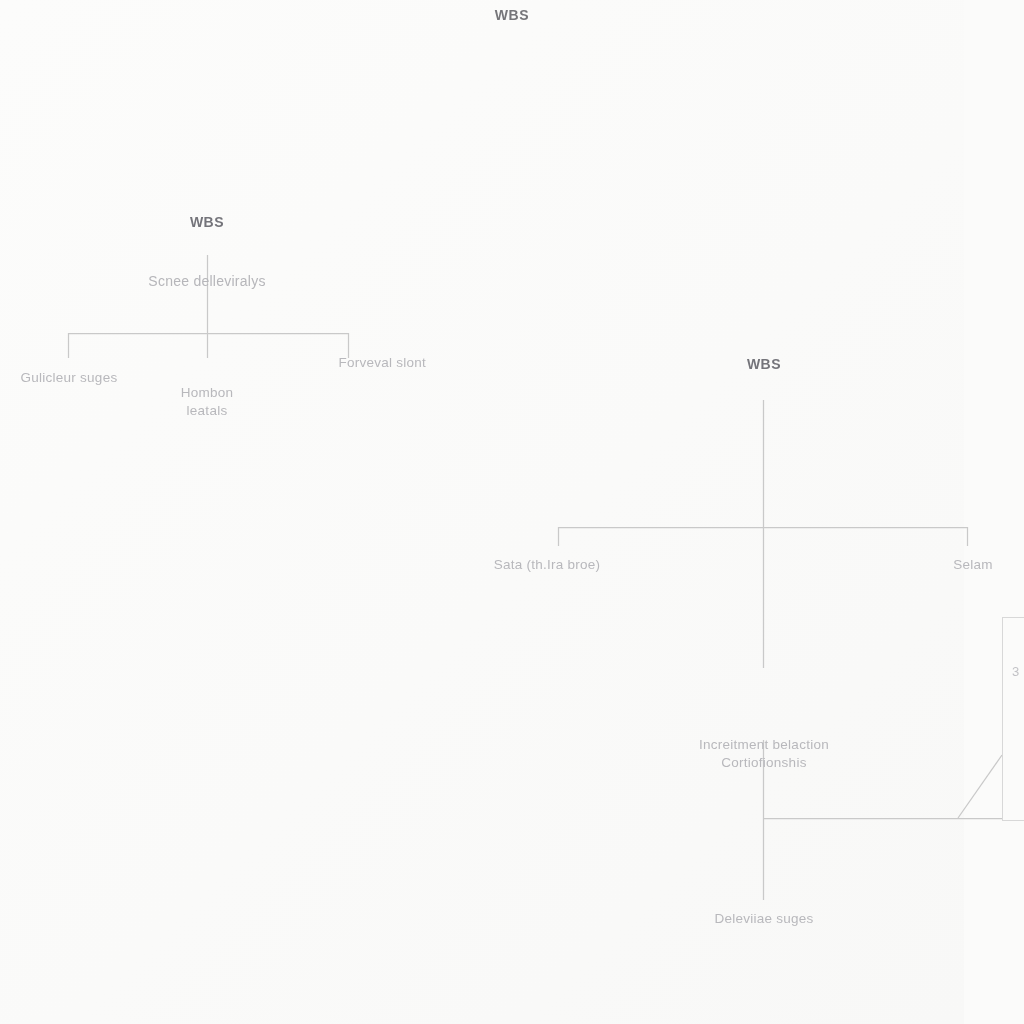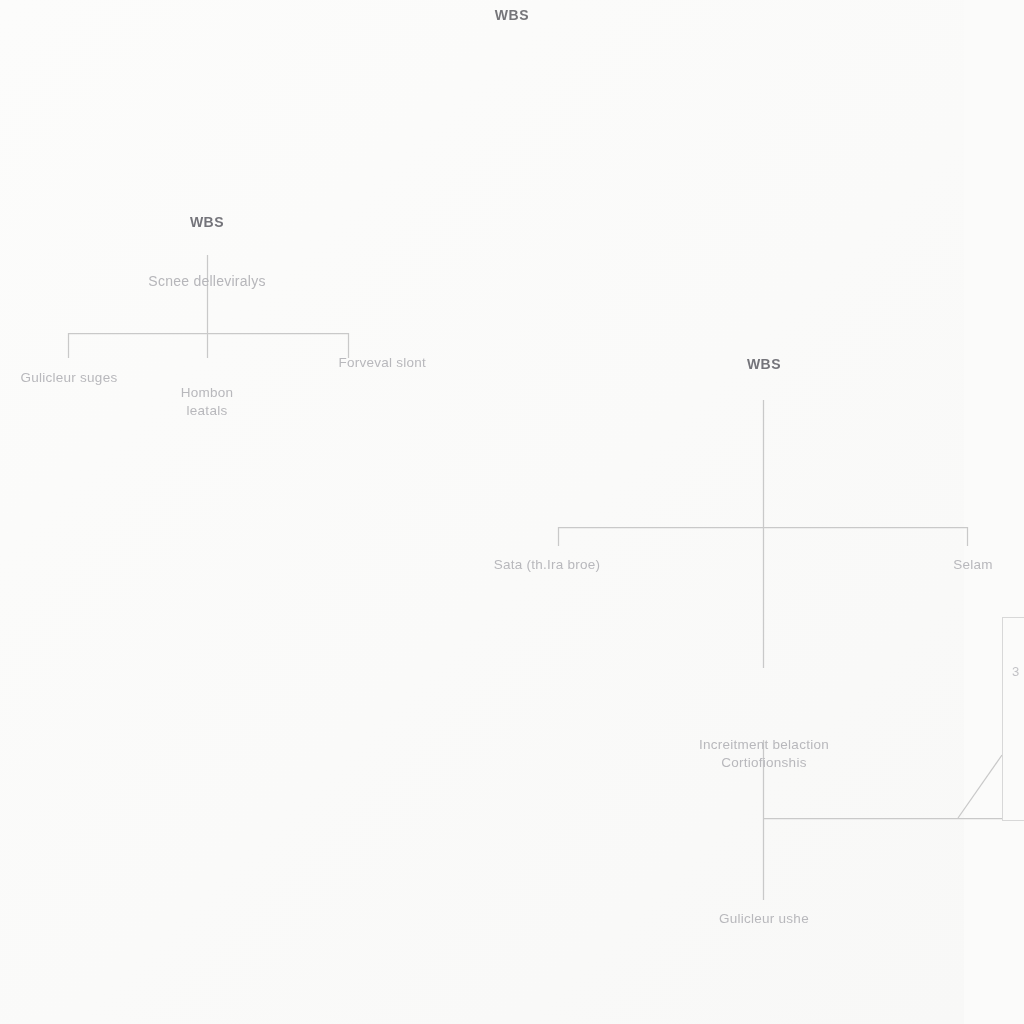--- a/index.html
+++ b/index.html
@@ -120,19 +120,19 @@
     <div class="root-title">WBS</div>
   </div>
 
   <div class="node leaf" style="left:452px; top:556px; width:190px;">Sata (th.Ira broe)</div>
 
   <div class="node leaf" style="left:908px; top:556px; width:130px;">Selam</div>
 
   <div class="node leaf" style="left:638px; top:689px; width:252px;margin-top:47px;">Increitment belaction
 Cortiofionshis</div>
 
-  <div class="node leaf" style="left:658px; top:910px; width:212px;">Gulicleur ushe</div>
+  <div class="node leaf" style="left:658px; top:910px; width:212px;">Deleviiae suges</div>
 
   <div class="side-box" style="left:1002px; top:617px; width:40px; height:202px;"></div>
 
   <div class="side-box-label" style="left:1012px; top:664px;">3</div>
 
 </div>
 
 </body></html>

